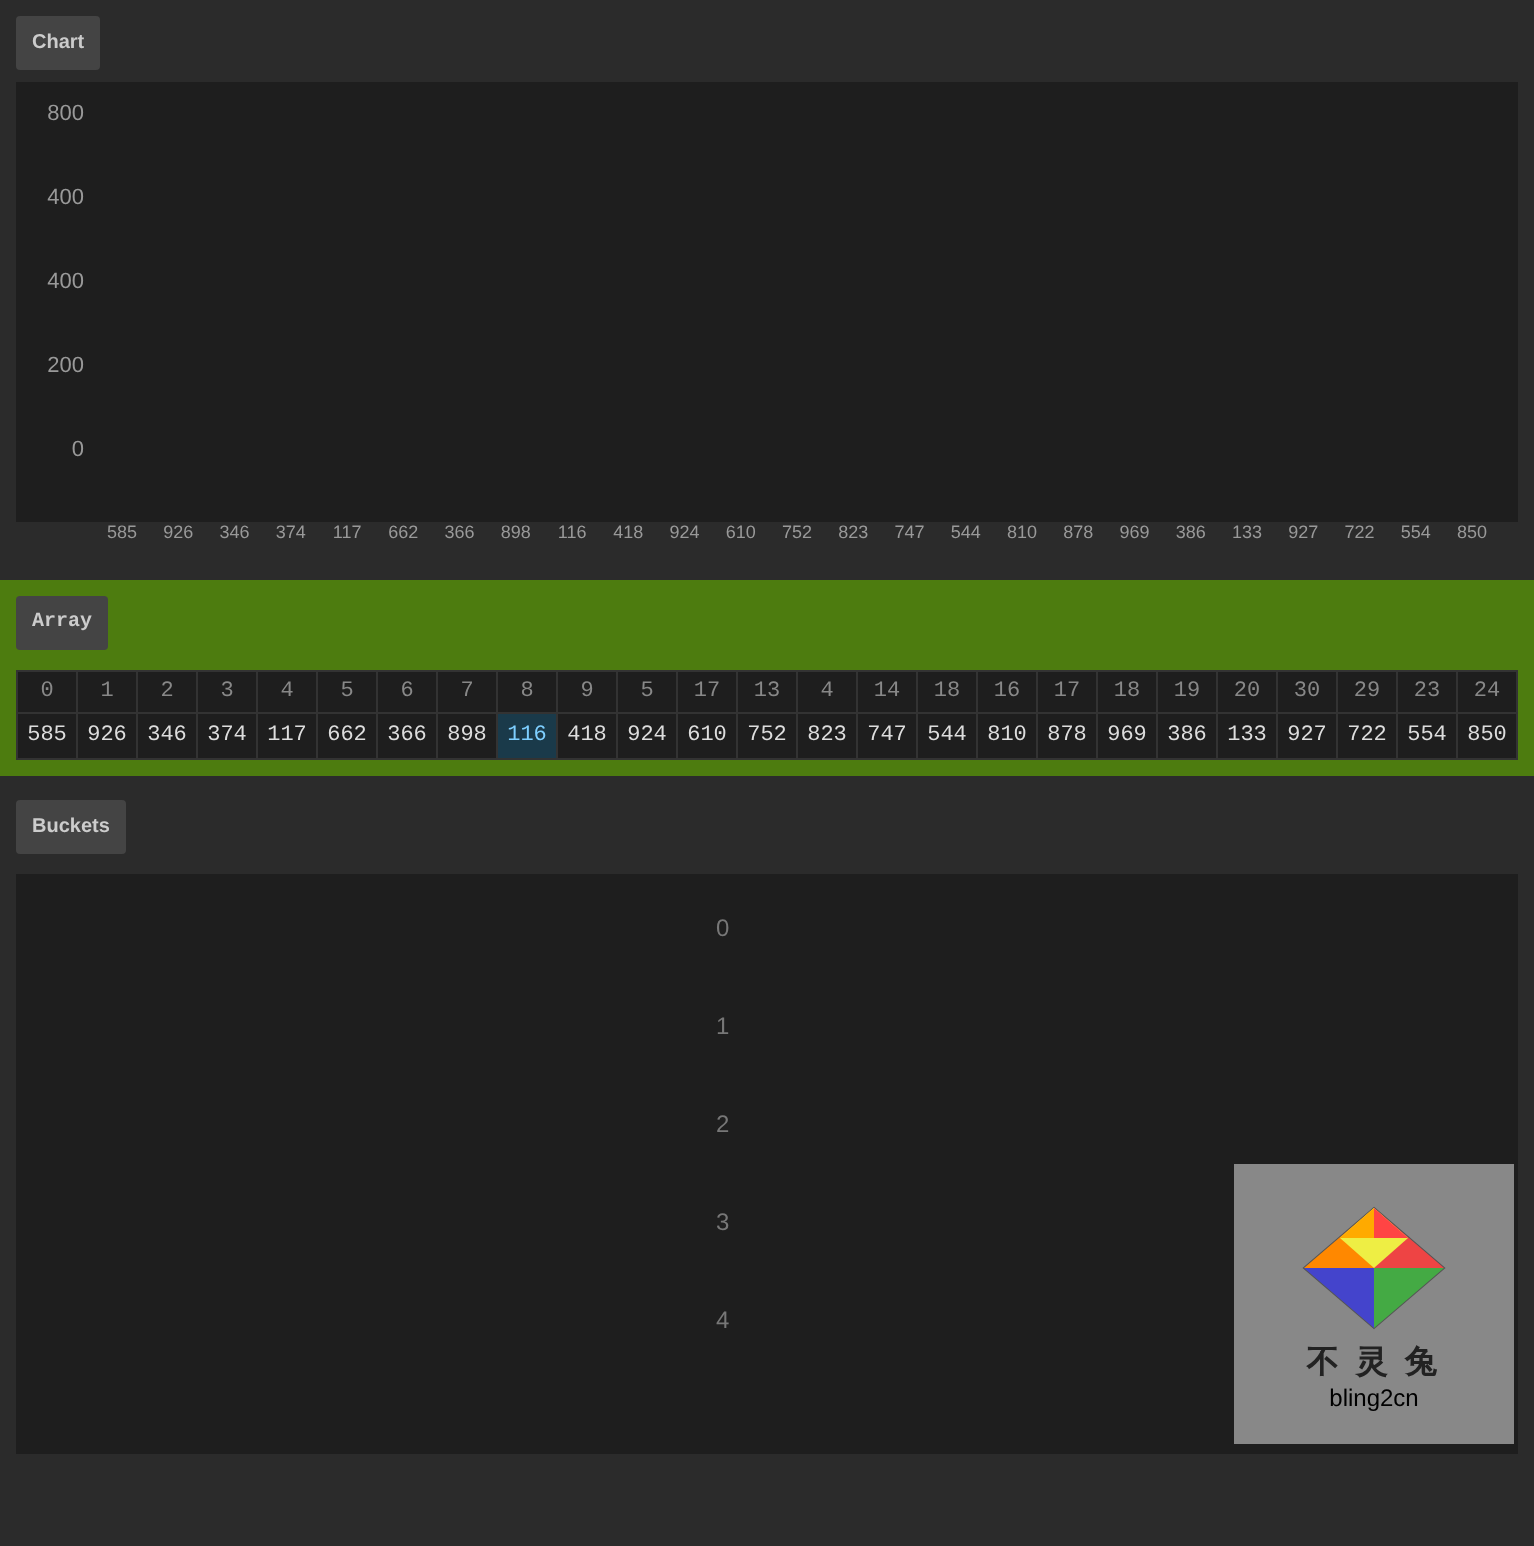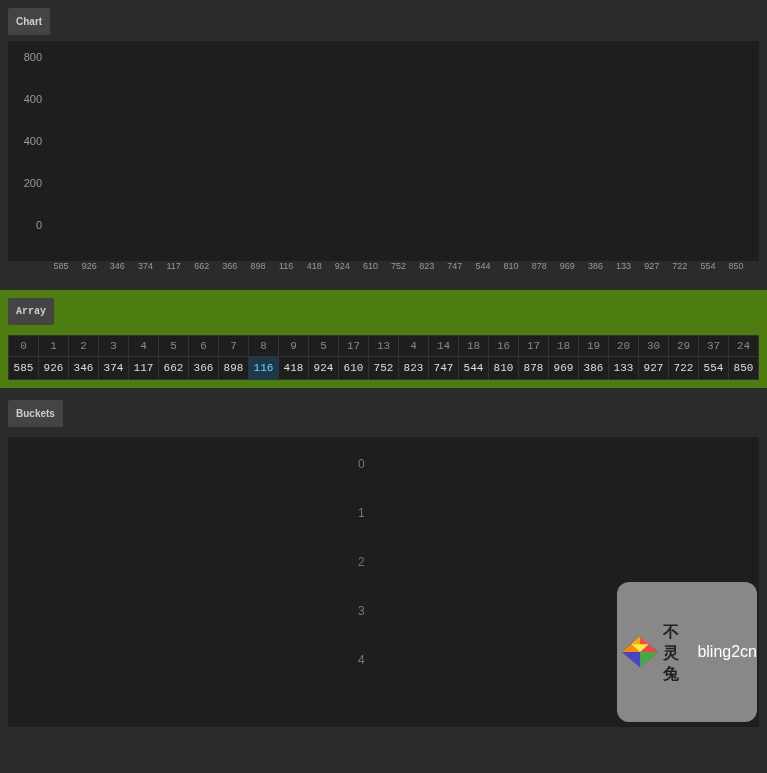--- a/index.html
+++ b/index.html
@@ -154,44 +154,44 @@
       font-size: 12px;
     }
 
     .watermark {
       position: absolute;
       right: 10px;
       bottom: 10px;
       width: 140px;
       height: 140px;
       background: #888;
-      border-radius: 12px;
-      display: flex;
-      flex-direction: row;
+      border-radius: 0;
+      display: flex;
+      flex-direction: column;
       align-items: center;
       justify-content: center;
       overflow: hidden;
     }
 
     .kite-svg {
       width: 90px;
       height: 70px;
     }
 
     .watermark-text {
       color: #222;
       font-size: 16px;
       font-weight: bold;
       letter-spacing: 2px;
       margin-top: 2px;
     }
 
     .watermark-sub {
-      color: #ffffff;
-      font-size: 16px;
+      color: #000000;
+      font-size: 12px;
     }
   </style>
 </head>
 <body>
 
 <div class="chart-section">
   <div class="section-label">Chart</div>
   <div class="chart-container">
     <div class="y-axis">
 
@@ -331,21 +331,21 @@
           <th>4</th>
           <th>14</th>
           <th>18</th>
           <th>16</th>
           <th>17</th>
           <th>18</th>
           <th>19</th>
           <th>20</th>
           <th>30</th>
           <th>29</th>
-          <th>37</th>
+          <th>23</th>
           <th>24</th>
         </tr>
     </thead>
     <tbody>
       <tr id="array-value-row">
           <td>585</td>
           <td>926</td>
           <td>346</td>
           <td>374</td>
           <td>117</td>

